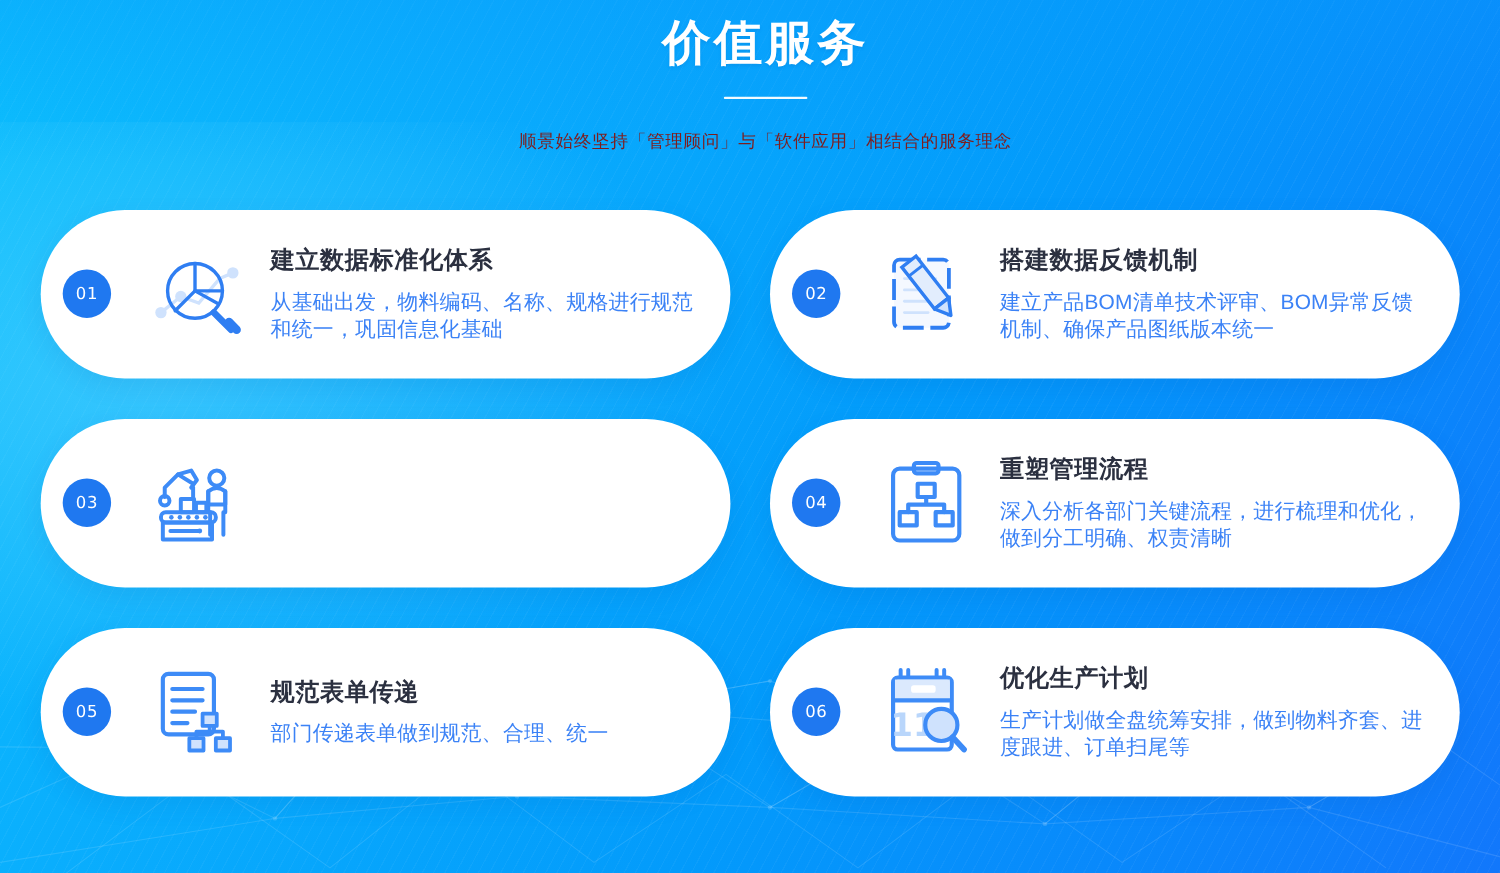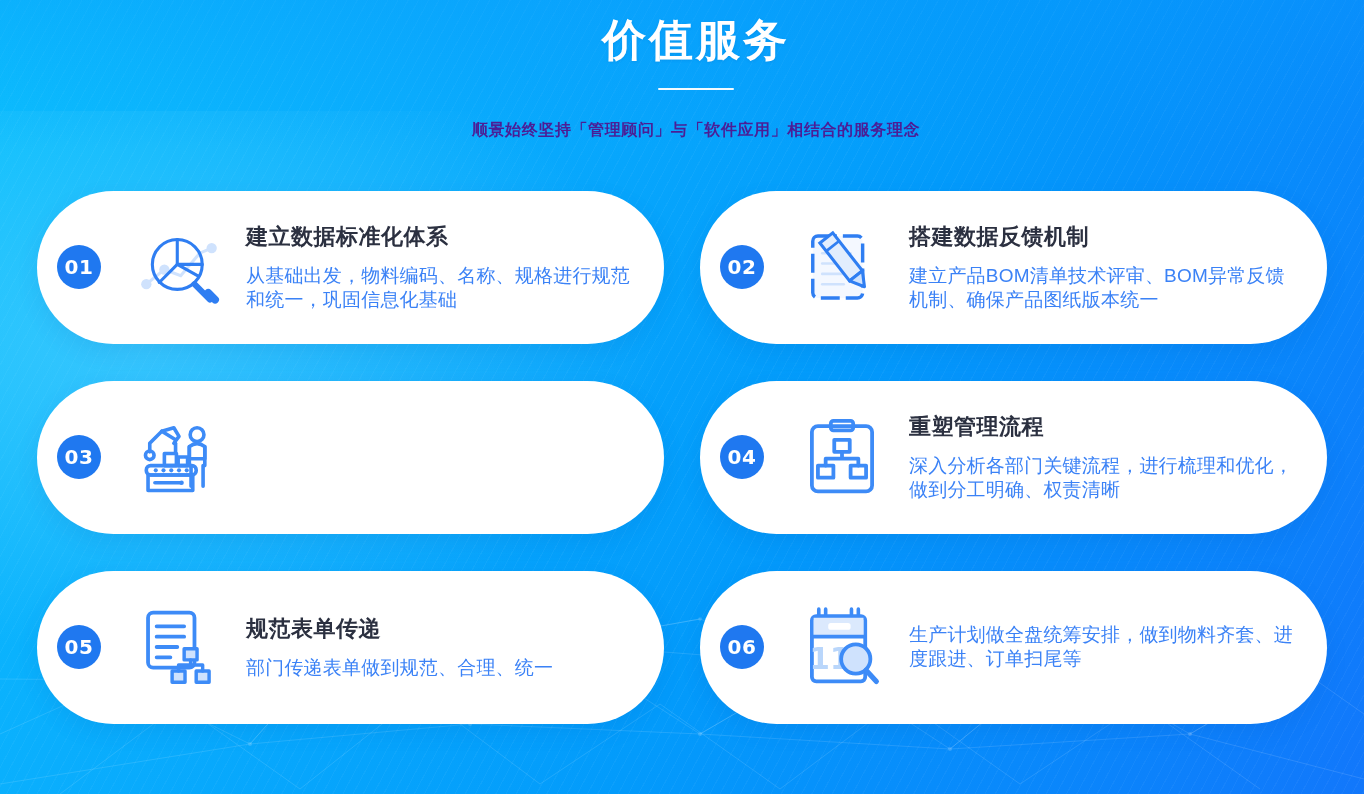--- a/index.html
+++ b/index.html
@@ -40,41 +40,41 @@
   .header { position:relative; text-align:center; padding-top:8px;margin-left:28px; }
   .page-title {
     color:#ffffff; font-size:44px; font-weight:700; letter-spacing:3px;
     line-height:1.45; text-shadow:0 1px 3px rgba(0,60,140,.12);
   }
   .title-divider {
     width:76px; height:2px; background:#ffffff; margin:16px auto 0;
     opacity:.95; border-radius:1px;
   }
   .subtitle {
-    margin-top:26px; color:#4c1d95; font-size:16px; line-height:28px;
-    letter-spacing:.6px; font-weight:700;
+    margin-top:26px; color:#7f1d1d; font-size:16px; line-height:28px;
+    letter-spacing:.6px; font-weight:400;
   }
 
   
   .cards {
     position:relative;
     width:1290px; margin:0 auto; margin-top:47px;
     display:grid; grid-template-columns:627px 627px; column-gap:36px; row-gap:37px;
   }
   .card {
     height:153px; background:#ffffff; border-radius:80px;
     display:flex; align-items:center;
     box-shadow:0 8px 22px rgba(0,70,160,.10);
     padding-left:20px; padding-right:34px;
   }
   .badge {
     flex:0 0 auto; width:44px; height:44px; border-radius:50%;
     background:#1f78f0; color:#ffffff;
     display:flex; align-items:center; justify-content:center;
-    font-size:20px; font-weight:700; letter-spacing:.5px;
+    font-size:15px; font-weight:400; letter-spacing:.5px;
     font-family:"DejaVu Sans",sans-serif;
   }
   .icon-wrap {
     flex:0 0 auto; width:116px; height:100px; margin-left:20px;
     display:flex; align-items:center; justify-content:center;
   }
   .icon-wrap svg { width:86px; height:86px; display:block; }
   .card-text { flex:1 1 auto; margin-left:9px; min-width:0; }
   .card-title {
     color:#2b3040; font-size:22px; font-weight:700; letter-spacing:.5px;
@@ -275,17 +275,18 @@
         <rect x="34" y="22" width="26" height="8" rx="3" fill="#ffffff"></rect>
         <path d="M15 38 L77 38" stroke="#3d8bf7" stroke-width="4.4"></path>
         <text x="36" y="76" font-family="'DejaVu Sans',sans-serif" font-size="34" font-weight="700" fill="#b9d6fb" text-anchor="middle">11</text>
         <g>
           <circle cx="66" cy="64" r="17" fill="#cfe2fd" stroke="#3d8bf7" stroke-width="4.4"></circle>
           <path d="M78 77 L90 90" stroke="#3d8bf7" stroke-width="6" stroke-linecap="round"></path>
         </g>
       </svg>
     </div>
     <div class="card-text">
+      <div class="card-title">优化生产计划</div>
       <div class="card-desc">生产计划做全盘统筹安排，做到物料齐套、进度跟进、订单扫尾等</div>
     </div>
   </div>
 
 </div>
 
 </body></html>

